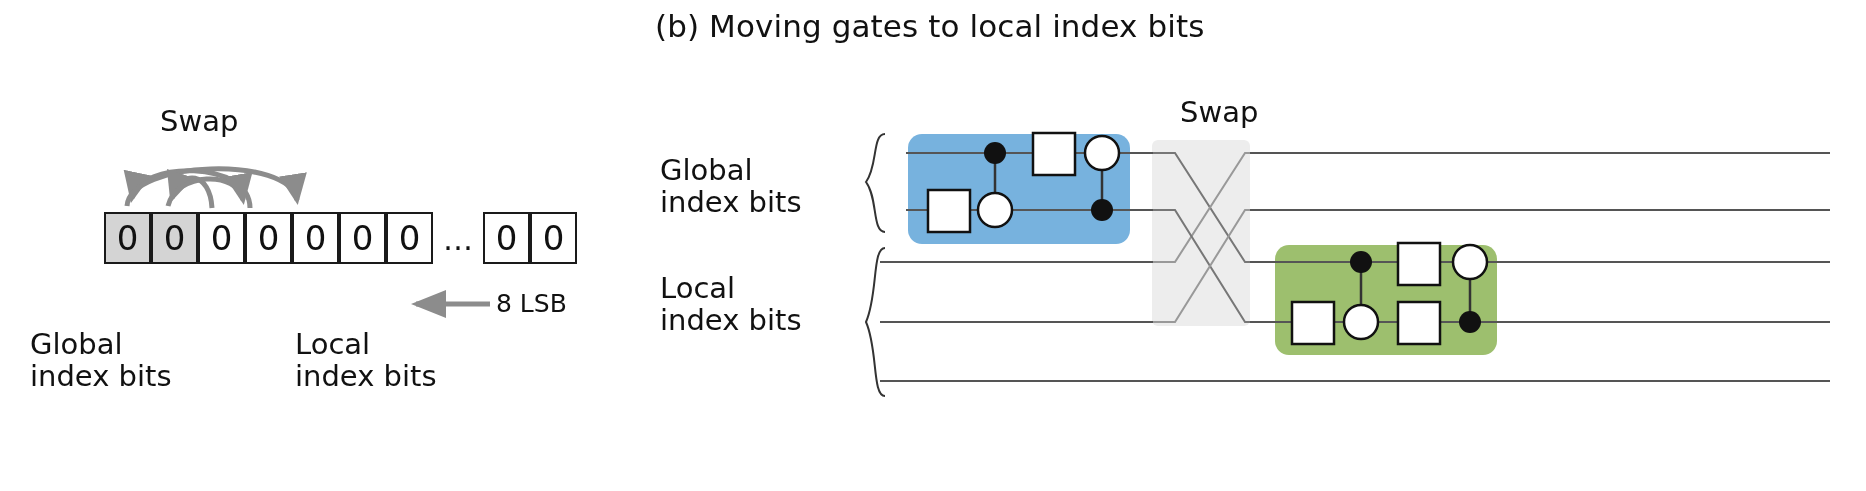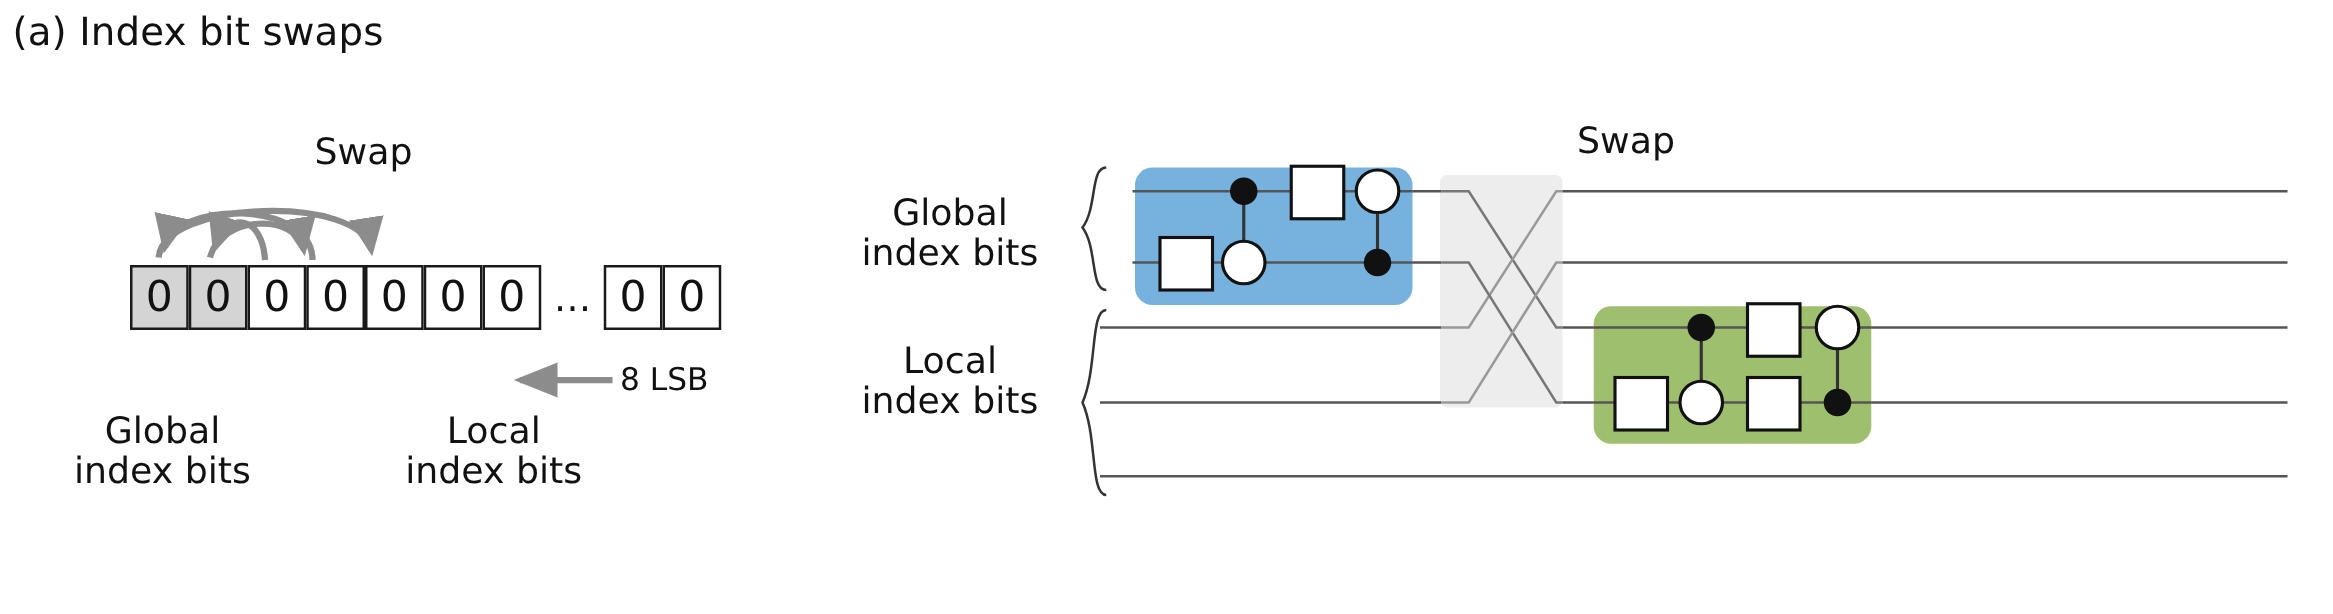--- a/index.html
+++ b/index.html
@@ -1,35 +1,34 @@
 <!DOCTYPE html>
 <html><head>
 <meta charset="utf-8">
 <style>
   html,body{margin:0;padding:0;background:#ffffff;}
   body{width:1866px;height:491px;position:relative;overflow:hidden;
        font-family:"DejaVu Sans","Liberation Sans",sans-serif;color:#111;}
   .fig{position:absolute;inset:0;}
   .ttl{position:absolute;font-size:31px;color:#111;white-space:nowrap;letter-spacing:.1px;}
-  .lbl{position:absolute;font-size:29px;color:#111;white-space:nowrap;text-align:right;}
-  .lbl2{position:absolute;font-size:29px;color:#111;text-align:center;line-height:1.12;}
+  .lbl{position:absolute;font-size:29px;color:#111;white-space:nowrap;text-align:left;}
+  .lbl2{position:absolute;font-size:29px;color:#111;line-height:1.12;}
   .small{font-size:25px;}
   svg{position:absolute;top:0;left:0;overflow:visible;}
   .bitbox{position:absolute;border:2px solid #1a1a1a;background:#fff;
           display:flex;align-items:center;justify-content:center;
           font-size:34px;line-height:1;box-sizing:border-box;}
   .bitbox.sh{background:#d4d4d4;}
   .ell{position:absolute;font-size:30px;letter-spacing:2px;color:#111;}
 </style>
 </head>
 <body>
 
 <div class="fig">
 
-  <div class="ttl" style="left:10px;top:8px;">(a) Index bit swaps</div>
 
   <div class="lbl" style="left:160px;top:104px;width:170px;">Swap</div>
 
   <svg width="1866" height="491">
     <defs>
       <marker id="ah" markerWidth="7" markerHeight="7" refX="5.2" refY="3.2" orient="auto" markerUnits="strokeWidth">
         <path d="M0,0.4 L6.2,3.2 L0,6 z" fill="#8c8c8c"></path>
       </marker>
       <marker id="ahl" markerWidth="8" markerHeight="8" refX="6" refY="3.4" orient="auto" markerUnits="strokeWidth">
         <path d="M0,0.6 L7,3.4 L0,6.2 z" fill="#8c8c8c"></path>
@@ -63,20 +62,21 @@
 
   <div class="lbl2" style="left:30px;top:328px;width:200px;">
     <div>Global</div>
     <div>index bits</div>
   </div>
   <div class="lbl2" style="left:295px;top:328px;width:200px;">
     <div>Local</div>
     <div>index bits</div>
   </div>
 
+  <div class="ttl" style="left:655px;top:8px;">(b) Moving gates to local index bits</div>
 
   <div class="lbl" style="left:1180px;top:95px;width:160px;">Swap</div>
 
   <div class="lbl2" style="left:660px;top:154px;width:200px;">
     <div>Global</div>
     <div>index bits</div>
   </div>
   <div class="lbl2" style="left:660px;top:272px;width:200px;">
     <div>Local</div>
     <div>index bits</div>

